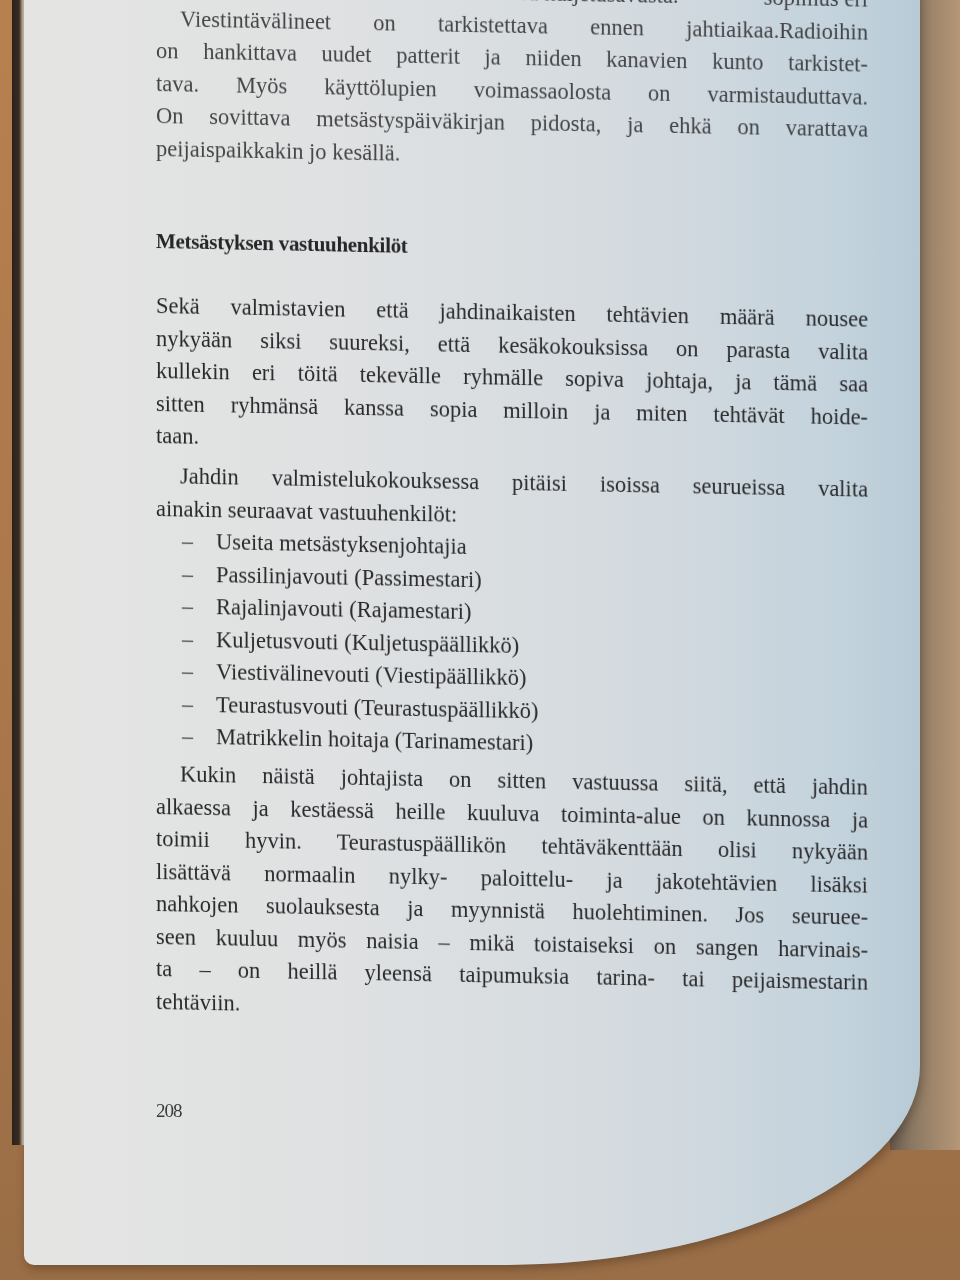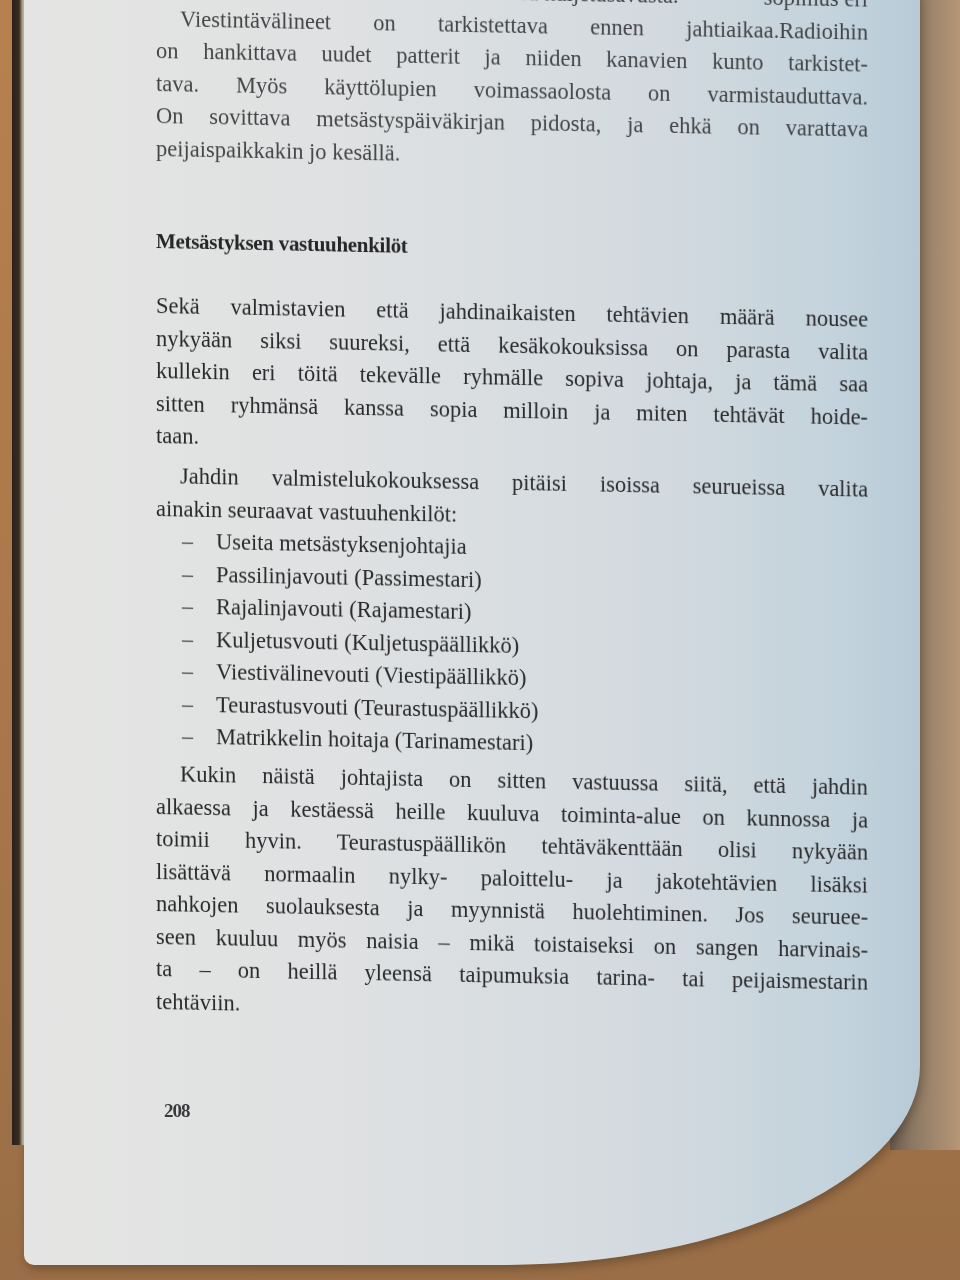--- a/index.html
+++ b/index.html
@@ -36,22 +36,22 @@
   .top-partial { position: absolute; top: -20px; left: 0; right: 0; opacity: 0.85; }
   .heading {
     position: absolute; top: 235px; left: 0;
     font-weight: bold; font-size: 21px; letter-spacing: -0.3px; color: #262628;
   }
   .para { position: absolute; left: 0; right: 0; }
   .list { list-style: none; margin: 0; padding: 0; }
   .list li { display: flex; align-items: baseline; height: 32.5px; white-space: nowrap; }
   .list .dash { width: 34px; padding-left: 26px; font-size: 22px; color: #262628; }
   .page-number {
-    position: absolute; left: 140px; top: 1110px; font-size: 19px; color: #3a3a3c;
-    letter-spacing: -1px; filter: blur(0.5px); font-weight: bold;
+    position: absolute; left: 132px; top: 1110px; font-size: 19px; color: #3a3a3c;
+    letter-spacing: -1px; filter: blur(0.5px);
   }
 </style>
 </head>
 <body>
 
 <div class="page-stack-left"></div>
 <div class="page-shadow-right"></div>
 
 <div class="page">
   <div class="text-block">

